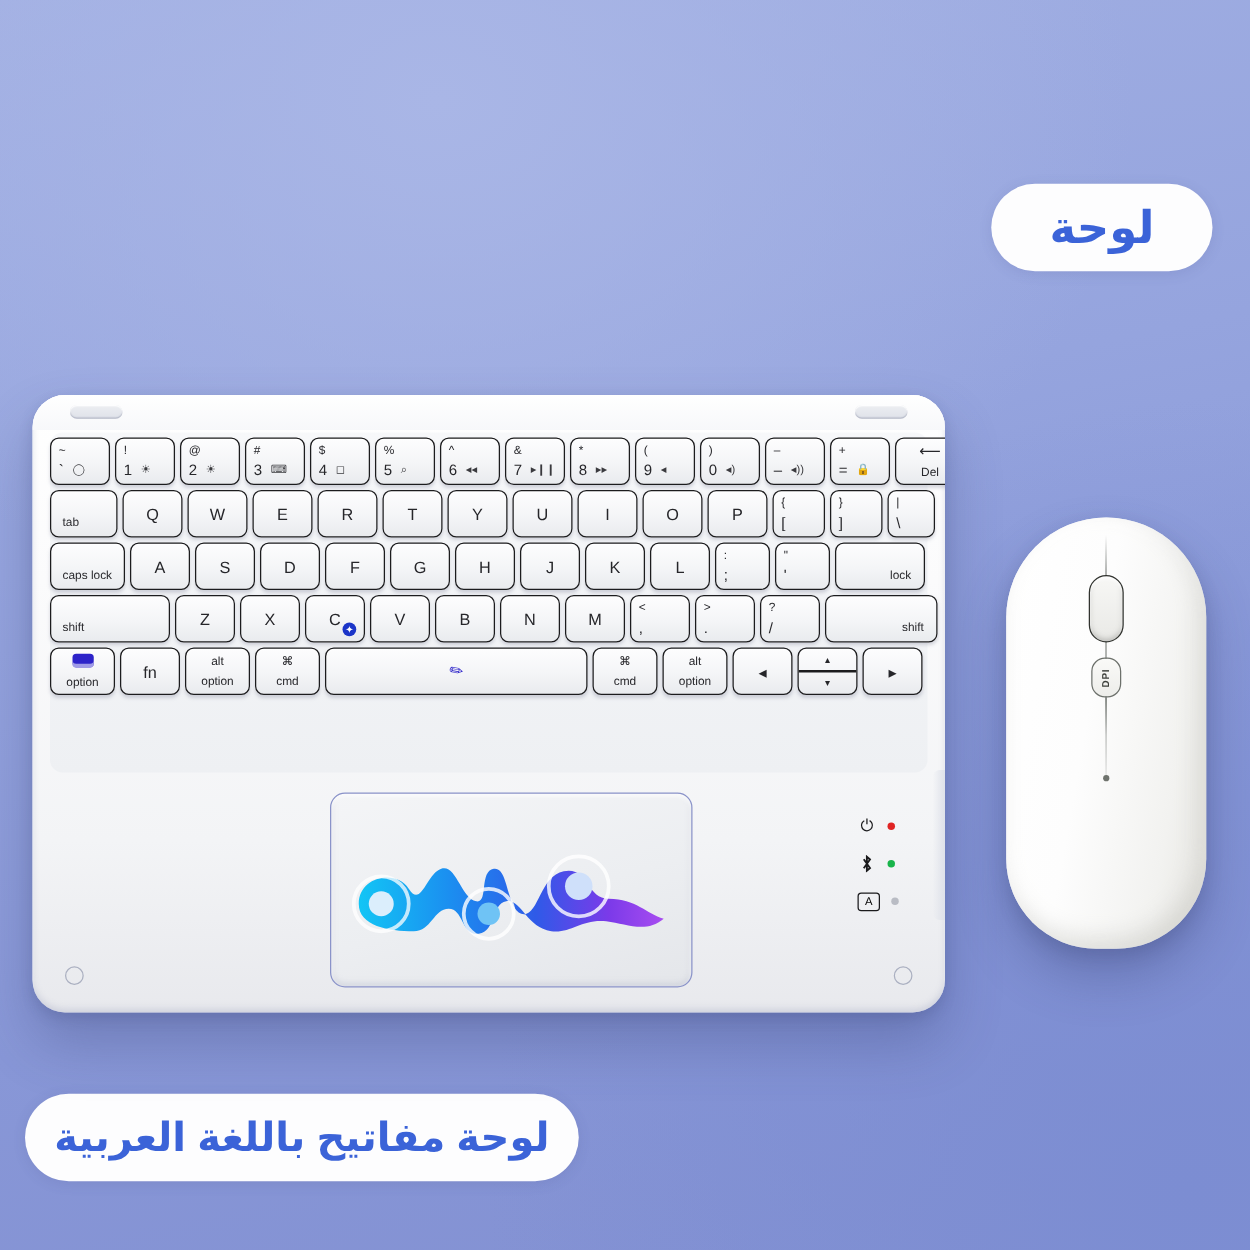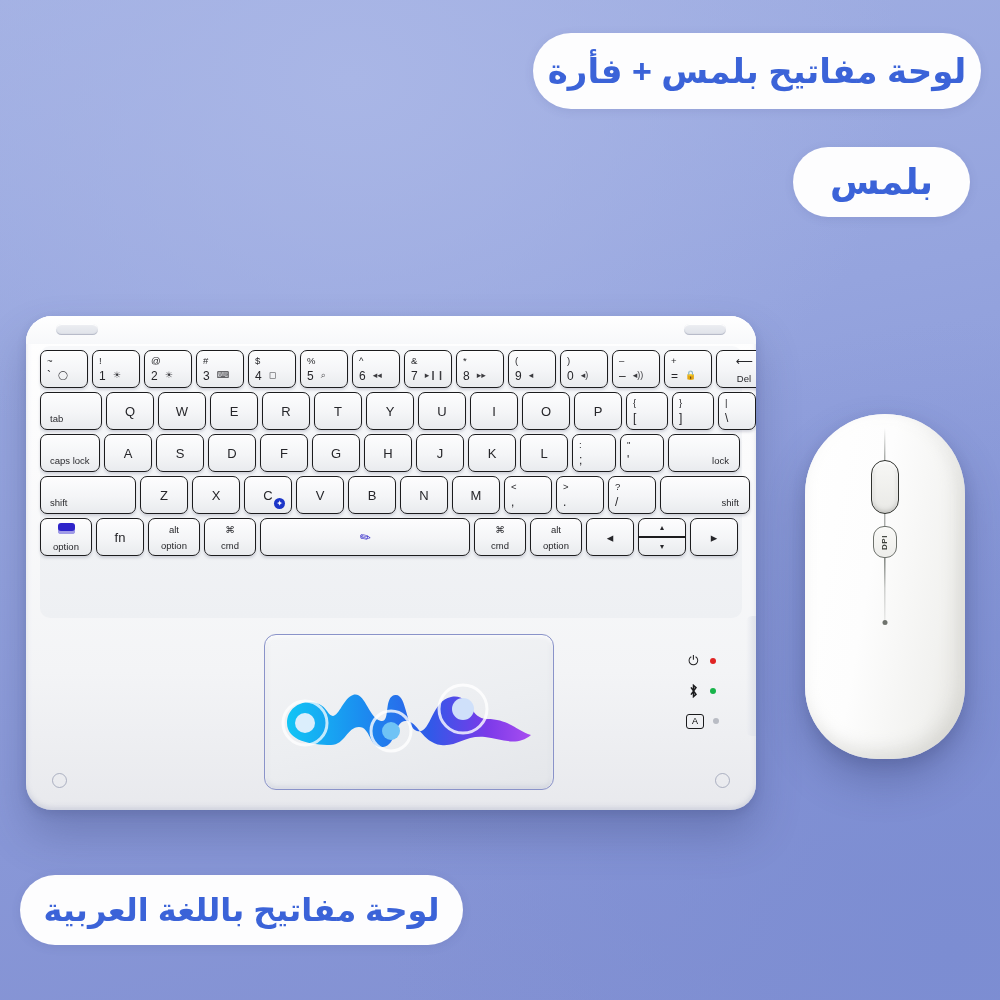--- a/index.html
+++ b/index.html
@@ -163,22 +163,21 @@
   #mouse-dot{
     position:absolute;left:50%;top:206px;transform:translateX(-50%);
     width:5px;height:5px;border-radius:50%;background:#6f736d;
   }
 </style>
 </head>
 <body>
 
 <div id="stage">
 
-  <div class="badge" id="badge-top">لوحة مفاتيح بلمس + فأرة</div>
-  <div class="badge" id="badge-color">بلمس</div>
+  <div class="badge" id="badge-color">لوحة</div>
   <div class="badge" id="badge-bottom">لوحة مفاتيح باللغة العربية</div>
 
   <div id="keyboard">
     <div id="kb-tophinge">
       <div class="foot" id="foot-l"></div>
       <div class="foot" id="foot-r"></div>
     </div>
 
     <div id="keydeck">
 
@@ -274,21 +273,21 @@
               <span class="fn">🔒</span>
             </div>
           </div>
           <div class="key stack" style="width: 56px;">
             <span style="font-size: 12px;">⟵</span>
             <span>Del</span>
           </div>
         </div>
 
       <div class="krow" id="row-q" style="top:46px;">
-          <div class="key word" style="width: 62px; text-align: right;">tab</div>
+          <div class="key word" style="width: 54px; text-align: right;">tab</div>
           <div class="key " style="width: 48px;">
             <span class="lbl">Q</span>
           </div>
           <div class="key " style="width: 48px;">
             <span class="lbl">W</span>
           </div>
           <div class="key " style="width: 48px;">
             <span class="lbl">E</span>
           </div>
           <div class="key " style="width: 48px;">

